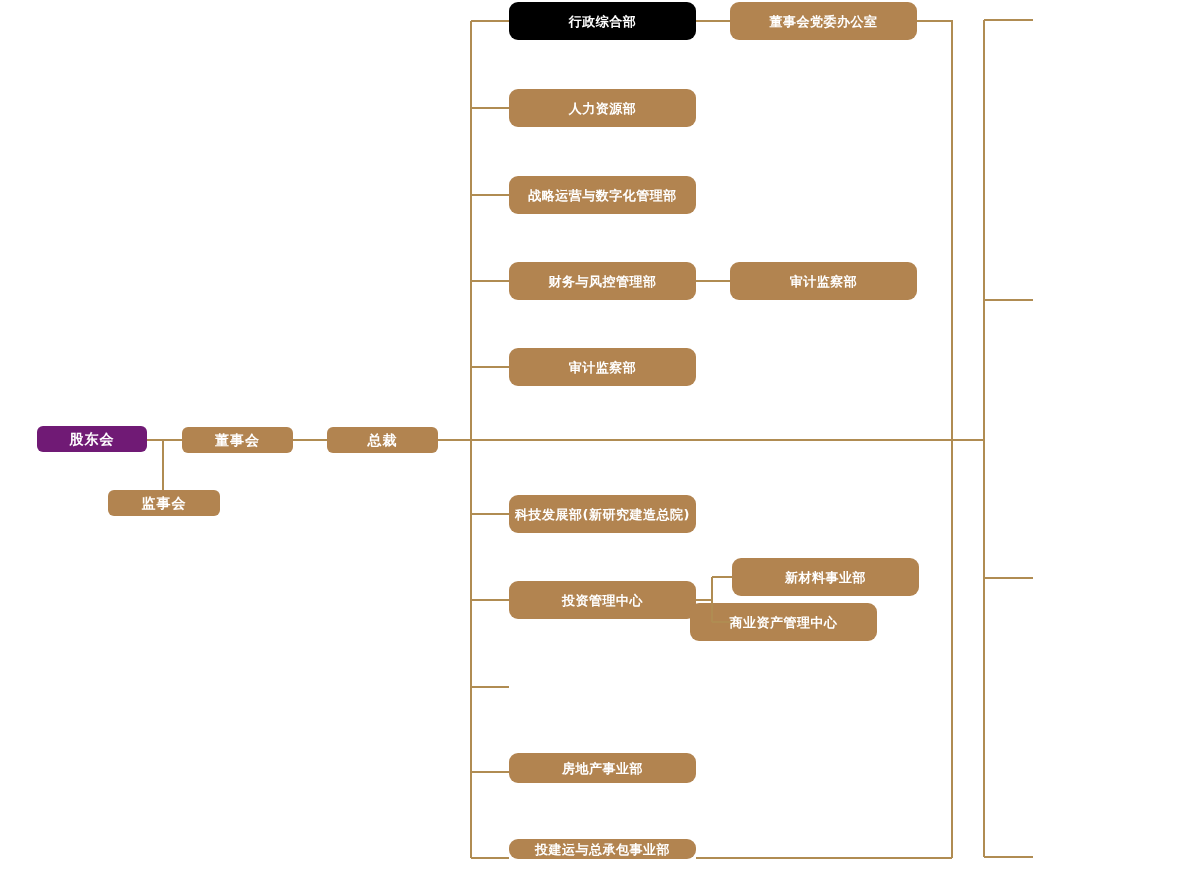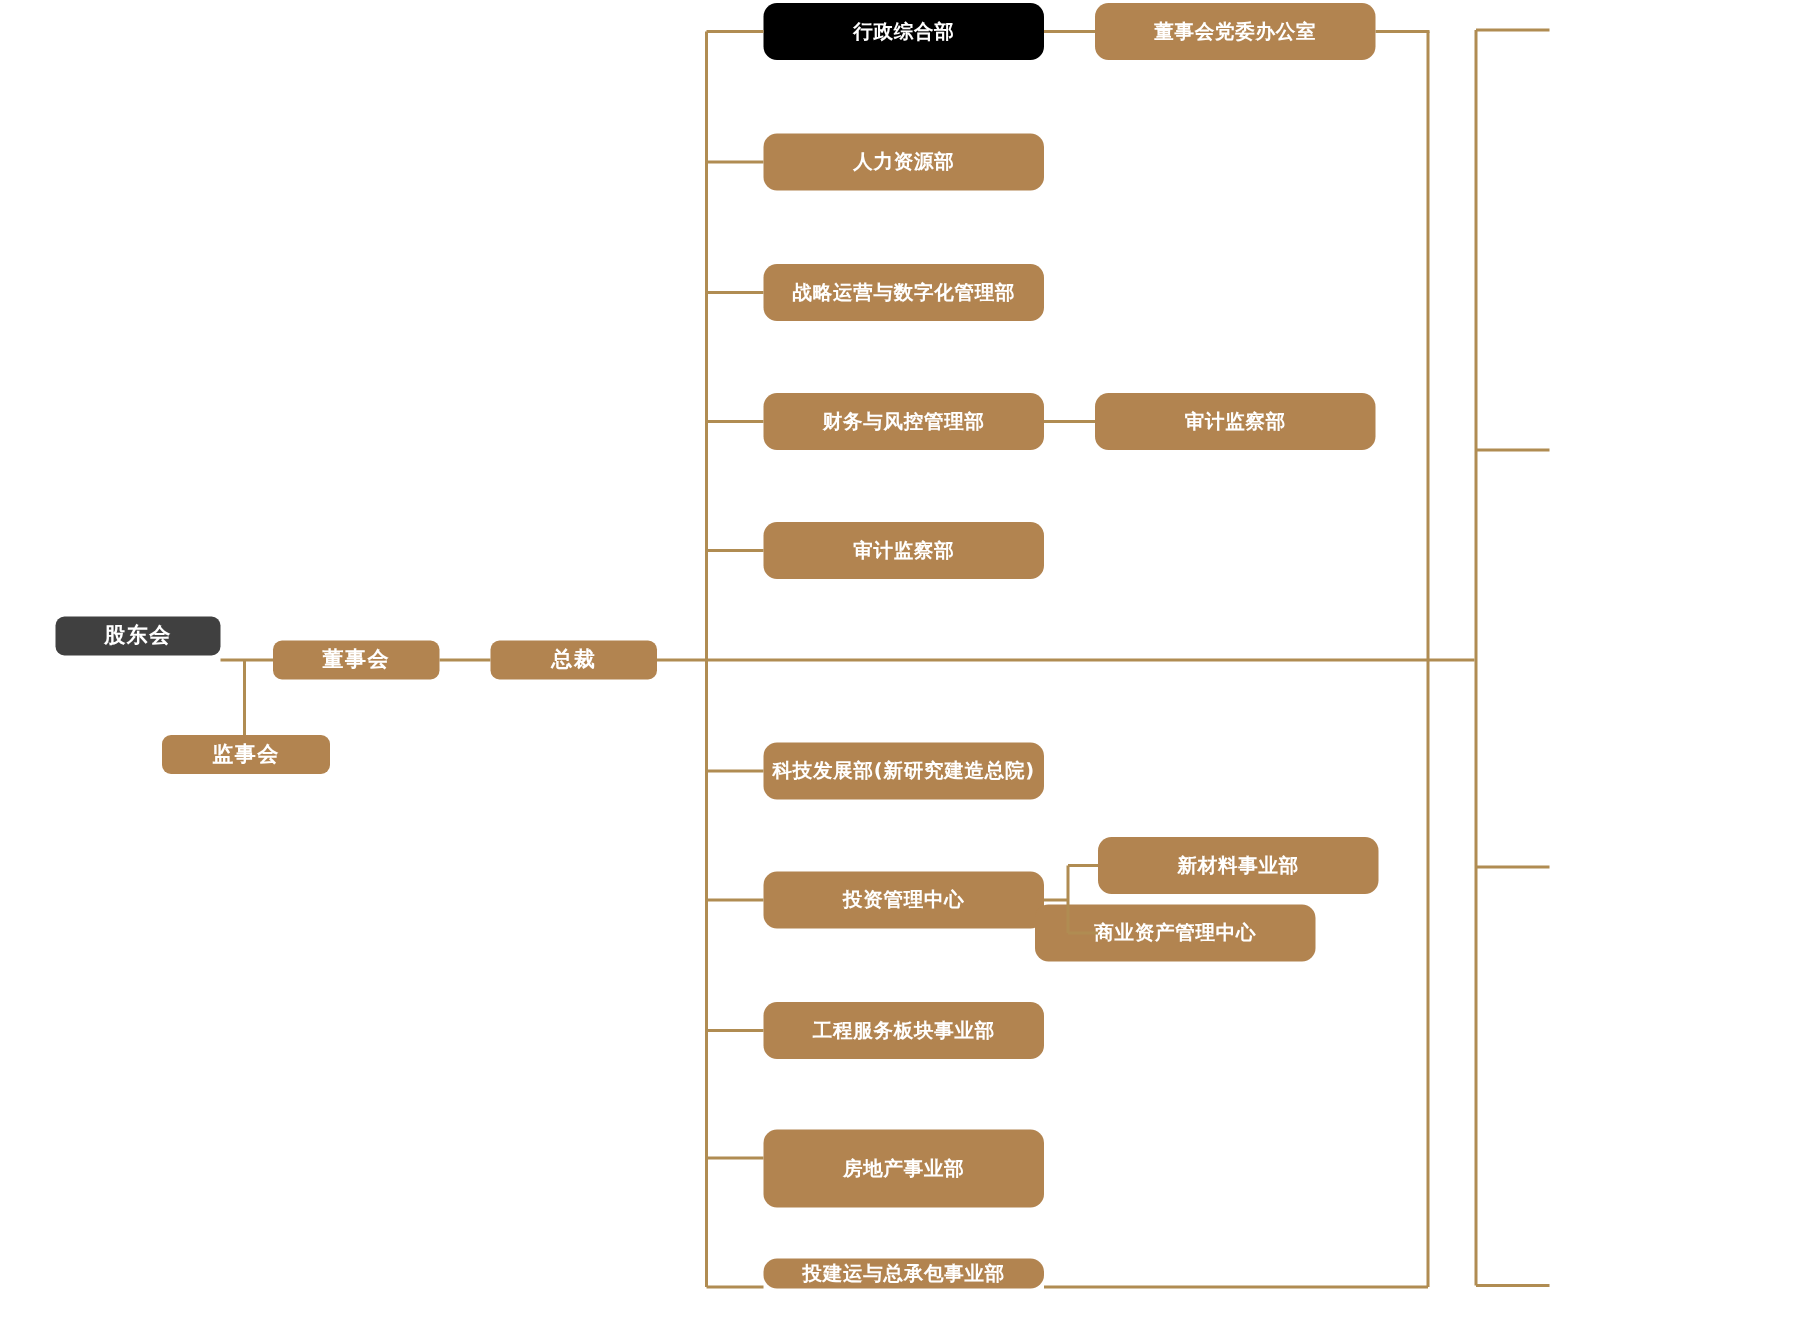--- a/index.html
+++ b/index.html
@@ -32,33 +32,32 @@
     letter-spacing:1px;
   }
   .line{position:absolute;}
   .line.h{height:1.5px;}
   .line.v{width:1.5px;}
 </style>
 </head>
 <body>
 
 <div id="canvas" style="background: rgb(255, 255, 255);">
-    <div class="node small" style="left: 37px; top: 411px; width: 110px; height: 26px; background: #404040; color: rgb(255, 255, 255);">股东会</div>
+    <div class="node small" style="left: 37px; top: 426px; width: 110px; height: 26px; background: #701a75; color: rgb(255, 255, 255);">股东会</div>
     <div class="node small" style="left: 182px; top: 427px; width: 111px; height: 26px; background: rgb(178, 132, 80); color: rgb(255, 255, 255);">董事会</div>
     <div class="node small" style="left: 327px; top: 427px; width: 111px; height: 26px; background: rgb(178, 132, 80); color: rgb(255, 255, 255);">总裁</div>
     <div class="node small" style="left: 108px; top: 490px; width: 112px; height: 26px; background: rgb(178, 132, 80); color: rgb(255, 255, 255);">监事会</div>
     <div class="node large" style="left: 509px; top: 2px; width: 187px; height: 38px; background: #000000; color: rgb(255, 255, 255);">行政综合部</div>
     <div class="node large" style="left: 509px; top: 89px; width: 187px; height: 38px; background: rgb(178, 132, 80); color: rgb(255, 255, 255);">人力资源部</div>
     <div class="node large" style="left: 509px; top: 176px; width: 187px; height: 38px; background: rgb(178, 132, 80); color: rgb(255, 255, 255);">战略运营与数字化管理部</div>
     <div class="node large" style="left: 509px; top: 262px; width: 187px; height: 38px; background: rgb(178, 132, 80); color: rgb(255, 255, 255);">财务与风控管理部</div>
     <div class="node large" style="left: 509px; top: 348px; width: 187px; height: 38px; background: rgb(178, 132, 80); color: rgb(255, 255, 255);">审计监察部</div>
     <div class="node large" style="left: 509px; top: 495px; width: 187px; height: 38px; background: rgb(178, 132, 80); color: rgb(255, 255, 255);">科技发展部(新研究建造总院)</div>
     <div class="node large" style="left: 509px; top: 581px; width: 187px; height: 38px; background: rgb(178, 132, 80); color: rgb(255, 255, 255);">投资管理中心</div>
-    <div class="node large" style="left: 509px; top: 668px; width: 187px; height: 38px; background: rgb(178, 132, 80); color: rgb(255, 255, 255);">工程服务板块事业部</div>
-    <div class="node large" style="left: 509px; top: 753px; width: 187px; height: 52px; background: rgb(178, 132, 80); color: rgb(255, 255, 255);">房地产事业部</div>
+    <div class="node large" style="left: 509px; top: 753px; width: 187px; height: 30px; background: rgb(178, 132, 80); color: rgb(255, 255, 255);">房地产事业部</div>
     <div class="node large" style="left: 509px; top: 839px; width: 187px; height: 20px; background: rgb(178, 132, 80); color: rgb(255, 255, 255);">投建运与总承包事业部</div>
     <div class="node large" style="left: 730px; top: 2px; width: 187px; height: 38px; background: rgb(178, 132, 80); color: rgb(255, 255, 255);">董事会党委办公室</div>
     <div class="node large" style="left: 730px; top: 262px; width: 187px; height: 38px; background: rgb(178, 132, 80); color: rgb(255, 255, 255);">审计监察部</div>
     <div class="node large" style="left: 732px; top: 558px; width: 187px; height: 38px; background: rgb(178, 132, 80); color: rgb(255, 255, 255);">新材料事业部</div>
     <div class="node large" style="left: 690px; top: 603px; width: 187px; height: 38px; background: rgb(178, 132, 80); color: rgb(255, 255, 255);">商业资产管理中心</div>
     <div class="line h" style="background: rgb(176, 140, 82); left: 147px; top: 439.25px; width: 35px;"></div>
     <div class="line h" style="background: rgb(176, 140, 82); left: 293px; top: 439.25px; width: 34px;"></div>
     <div class="line h" style="background: rgb(176, 140, 82); left: 438px; top: 439.25px; width: 545px;"></div>
     <div class="line v" style="background: rgb(176, 140, 82); left: 162.25px; top: 440px; height: 50px;"></div>
     <div class="line v" style="background: rgb(176, 140, 82); left: 470.25px; top: 21px; height: 837px;"></div>

